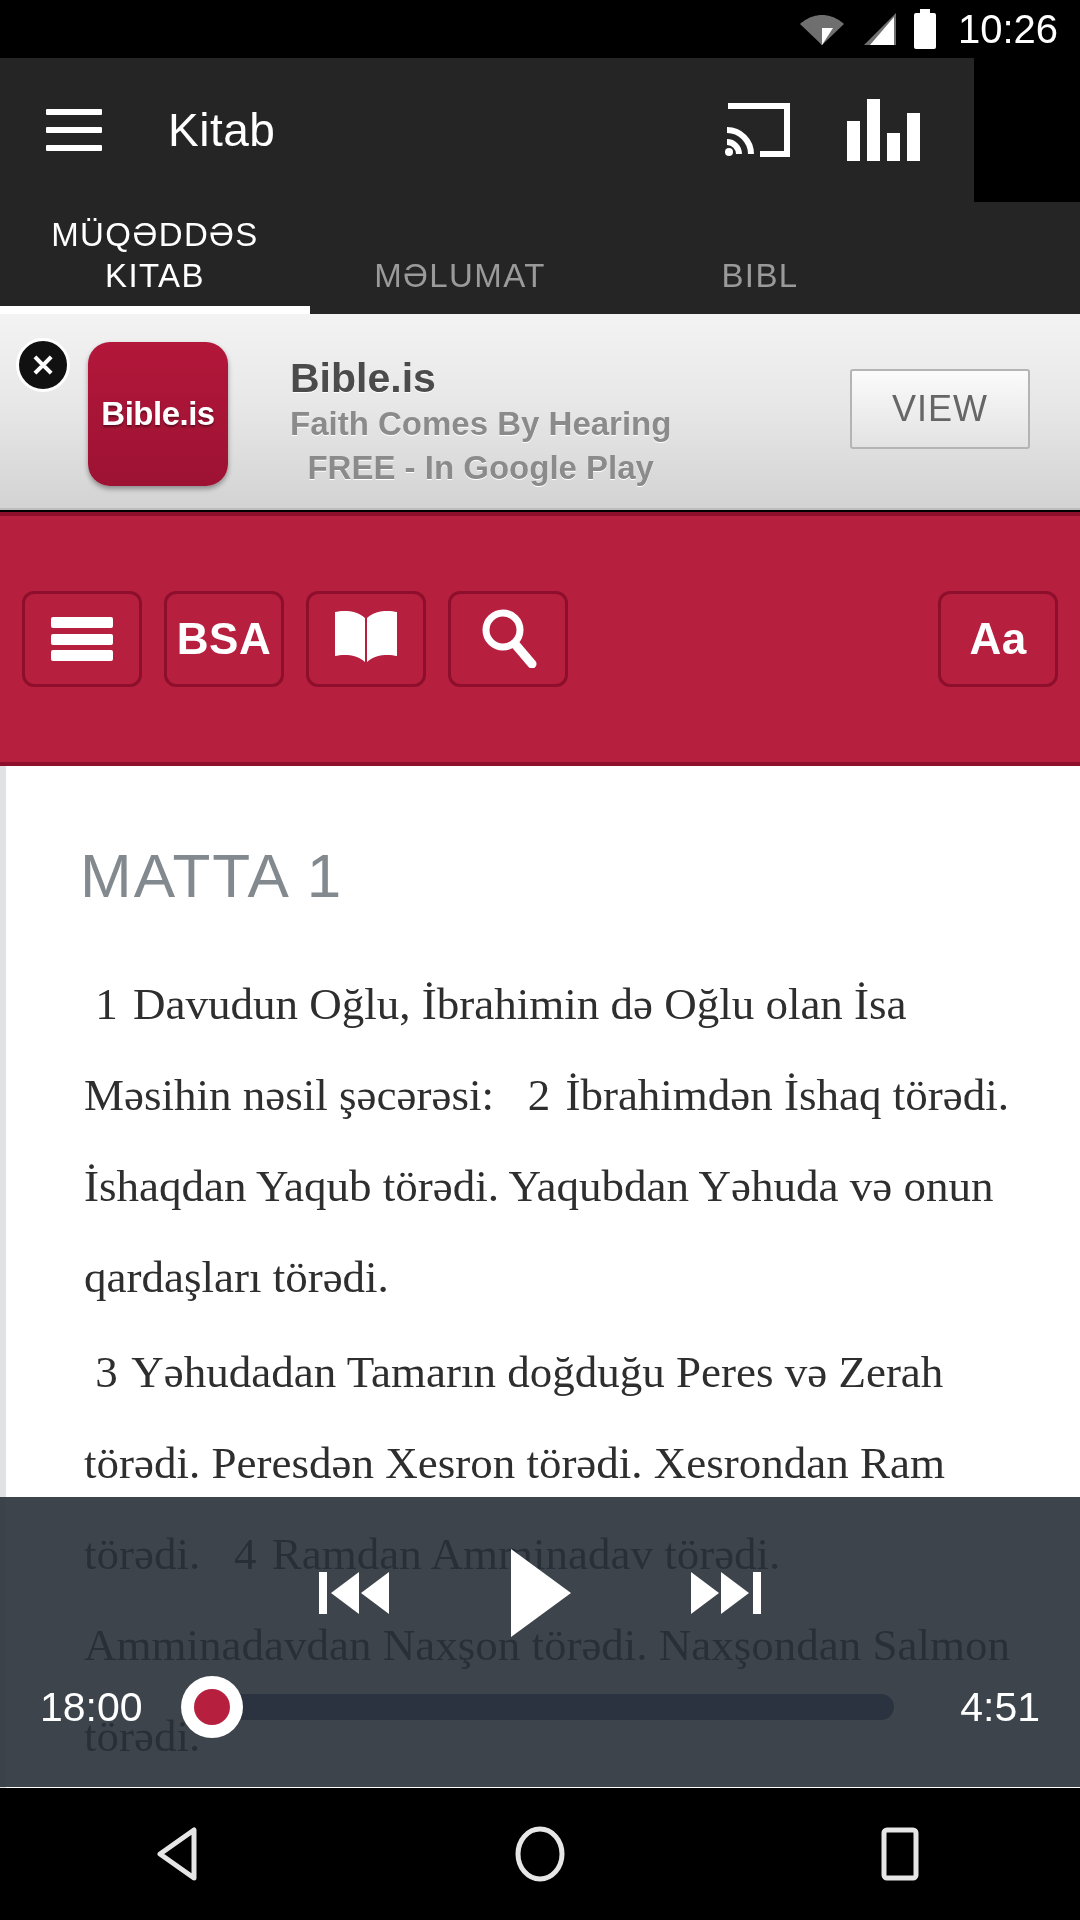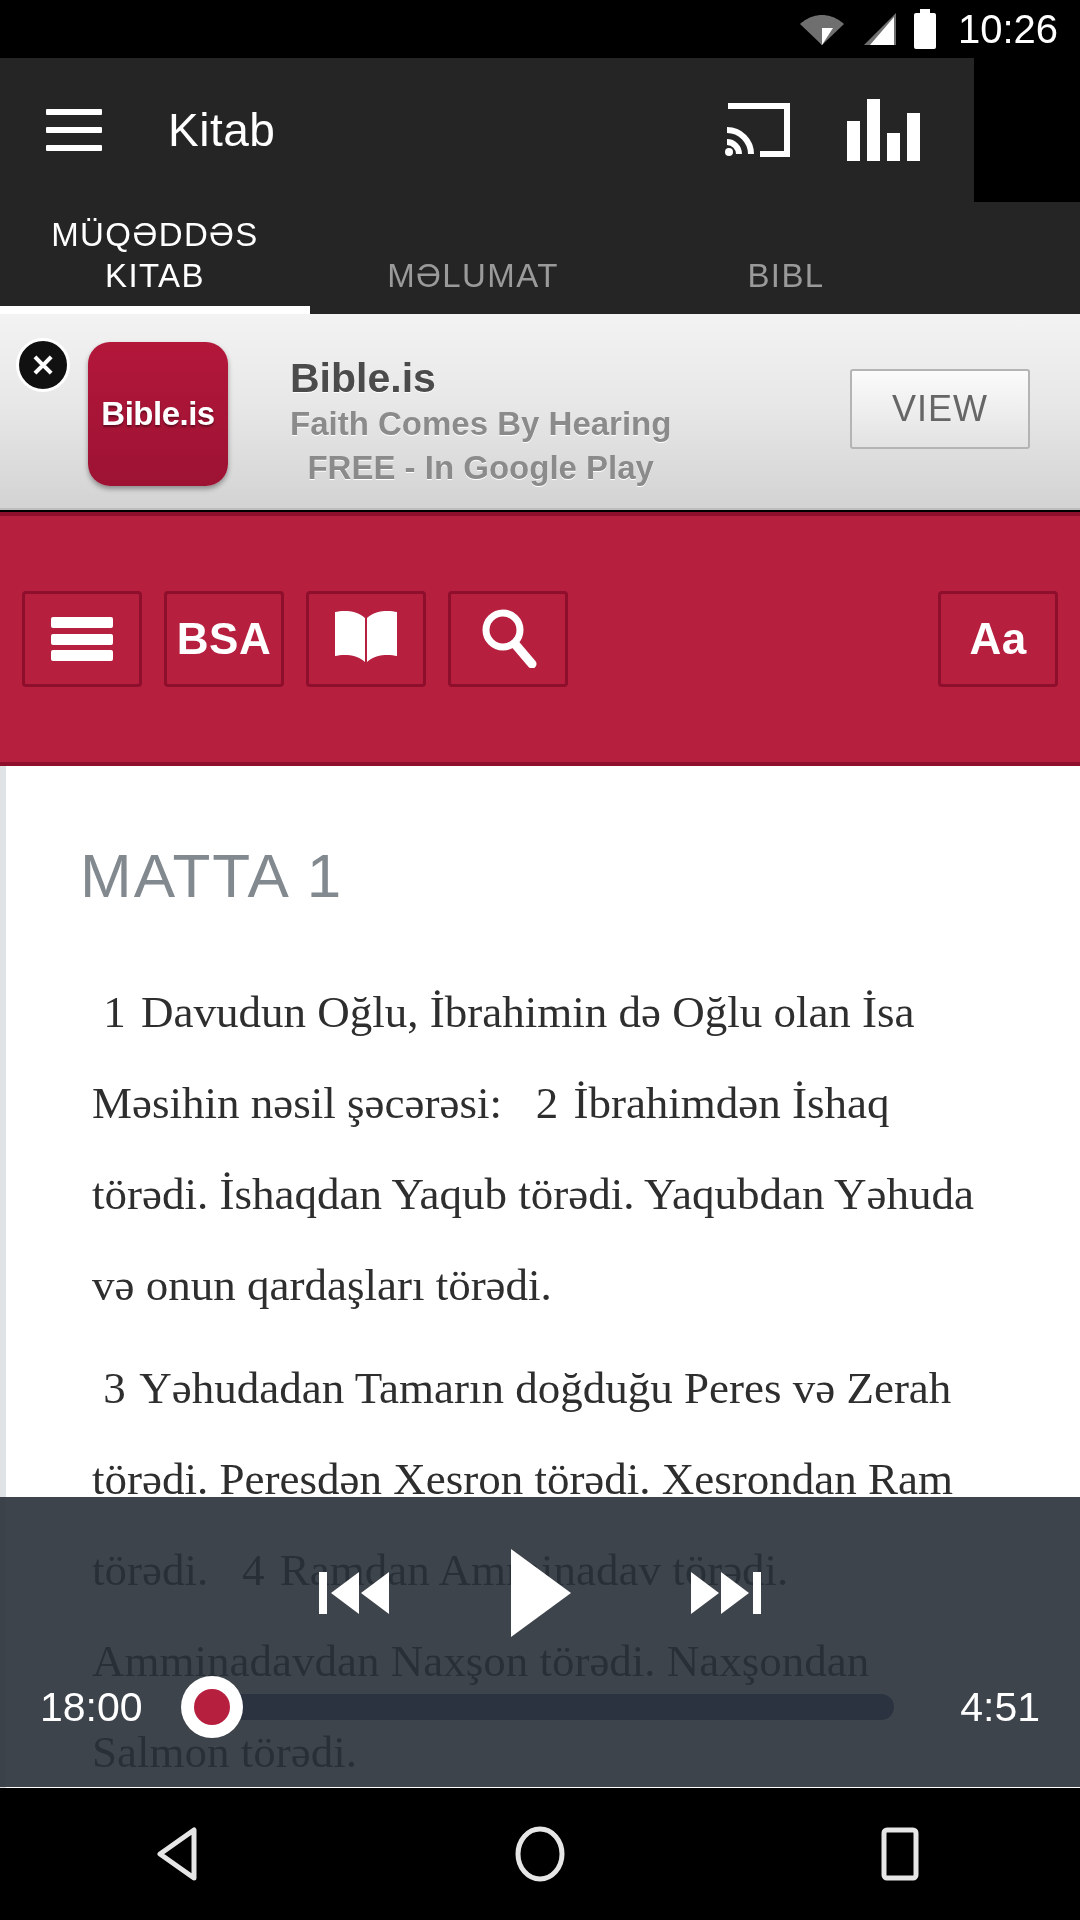--- a/index.html
+++ b/index.html
@@ -31,21 +31,21 @@
   .hamburger i{ display:block; height:6px; background:#fff; border-radius:1px; }
   .app-title{ color:#fff; font-size:46px; margin-left:66px; font-weight:400; letter-spacing:.5px;}
   .appbar-actions{ margin-left:auto; display:flex; align-items:center; gap:54px; padding-right:54px;}
   .cast-icon{ width:68px; height:60px; position:relative; }
   .eq-icon{ display:flex; align-items:flex-end; gap:7px; height:62px; }
   .eq-icon b{ display:block; width:13px; background:#fff; }
 
   
   .tabbar{
     position:absolute; left:0; top:202px; width:1080px; height:112px;
-    background:#252525; display:flex; align-items:flex-end;gap:13px;
+    background:#252525; display:flex; align-items:flex-end;
   }
   .tab{
     flex:0 0 auto; text-align:center; color:#9a9a9a; font-size:33px;
     letter-spacing:1.4px; padding-bottom:18px; line-height:41px; font-weight:400;
     cursor:pointer;
   }
   .tab.active{ color:#fff; }
   .tab-0{ width:310px; }
   .tab-1{ width:300px; }
   .tab-2{ width:300px; }
@@ -87,21 +87,21 @@
     font-size:36px; color:#666; font-weight:400; letter-spacing:1px; cursor:pointer;
   }
 
   
   .redbar{
     position:absolute; left:0; top:512px; width:1080px; height:254px;
     background:#b71f3f; border-top:4px solid #8d0f2c; border-bottom:4px solid #8d0f2c;
     display:flex; align-items:center; padding:0 22px; gap:22px;
   }
   .rb-btn{
-    width:120px; height:96px; border:3px solid #8d0f2c; border-radius:4px;
+    width:120px; height:96px; border:3px solid #8d0f2c; border-radius:12px;
     display:flex; align-items:center; justify-content:center; cursor:pointer;
     background:transparent;
   }
   .rb-btn.text{ color:#fff; font-size:44px; font-weight:bold; letter-spacing:.5px;}
   .rb-spacer{ flex:1; }
   .rb-ham{ width:62px; height:44px; display:flex; flex-direction:column; justify-content:space-between;}
   .rb-ham i{ display:block; height:11px; background:#fff; border-radius:2px; }
 
   
   .reader{
@@ -114,21 +114,21 @@
   }
   .chapter-title{
     color:#82898f; font-size:62px; font-weight:400; letter-spacing:2px;
     padding:74px 0 0 80px;
   }
   .verses{
     font-family:"Liberation Serif", serif;
     color:#2e2e2e; font-size:45px; line-height:91px; padding:44px 58px 0 80px;
     text-align:left;
   }
-  .verses p{ margin:12px; }
+  .verses p{ margin:4px; }
   .vnum{ padding-right:4px; }
 
   
   .player{
     position:absolute; left:0; top:1497px; width:1080px; height:290px;
     background:rgba(41,48,57,.90);
   }
   .player-controls{
     position:absolute; left:0; top:46px; width:100%;
     display:flex; align-items:center; justify-content:center; gap:104px;

